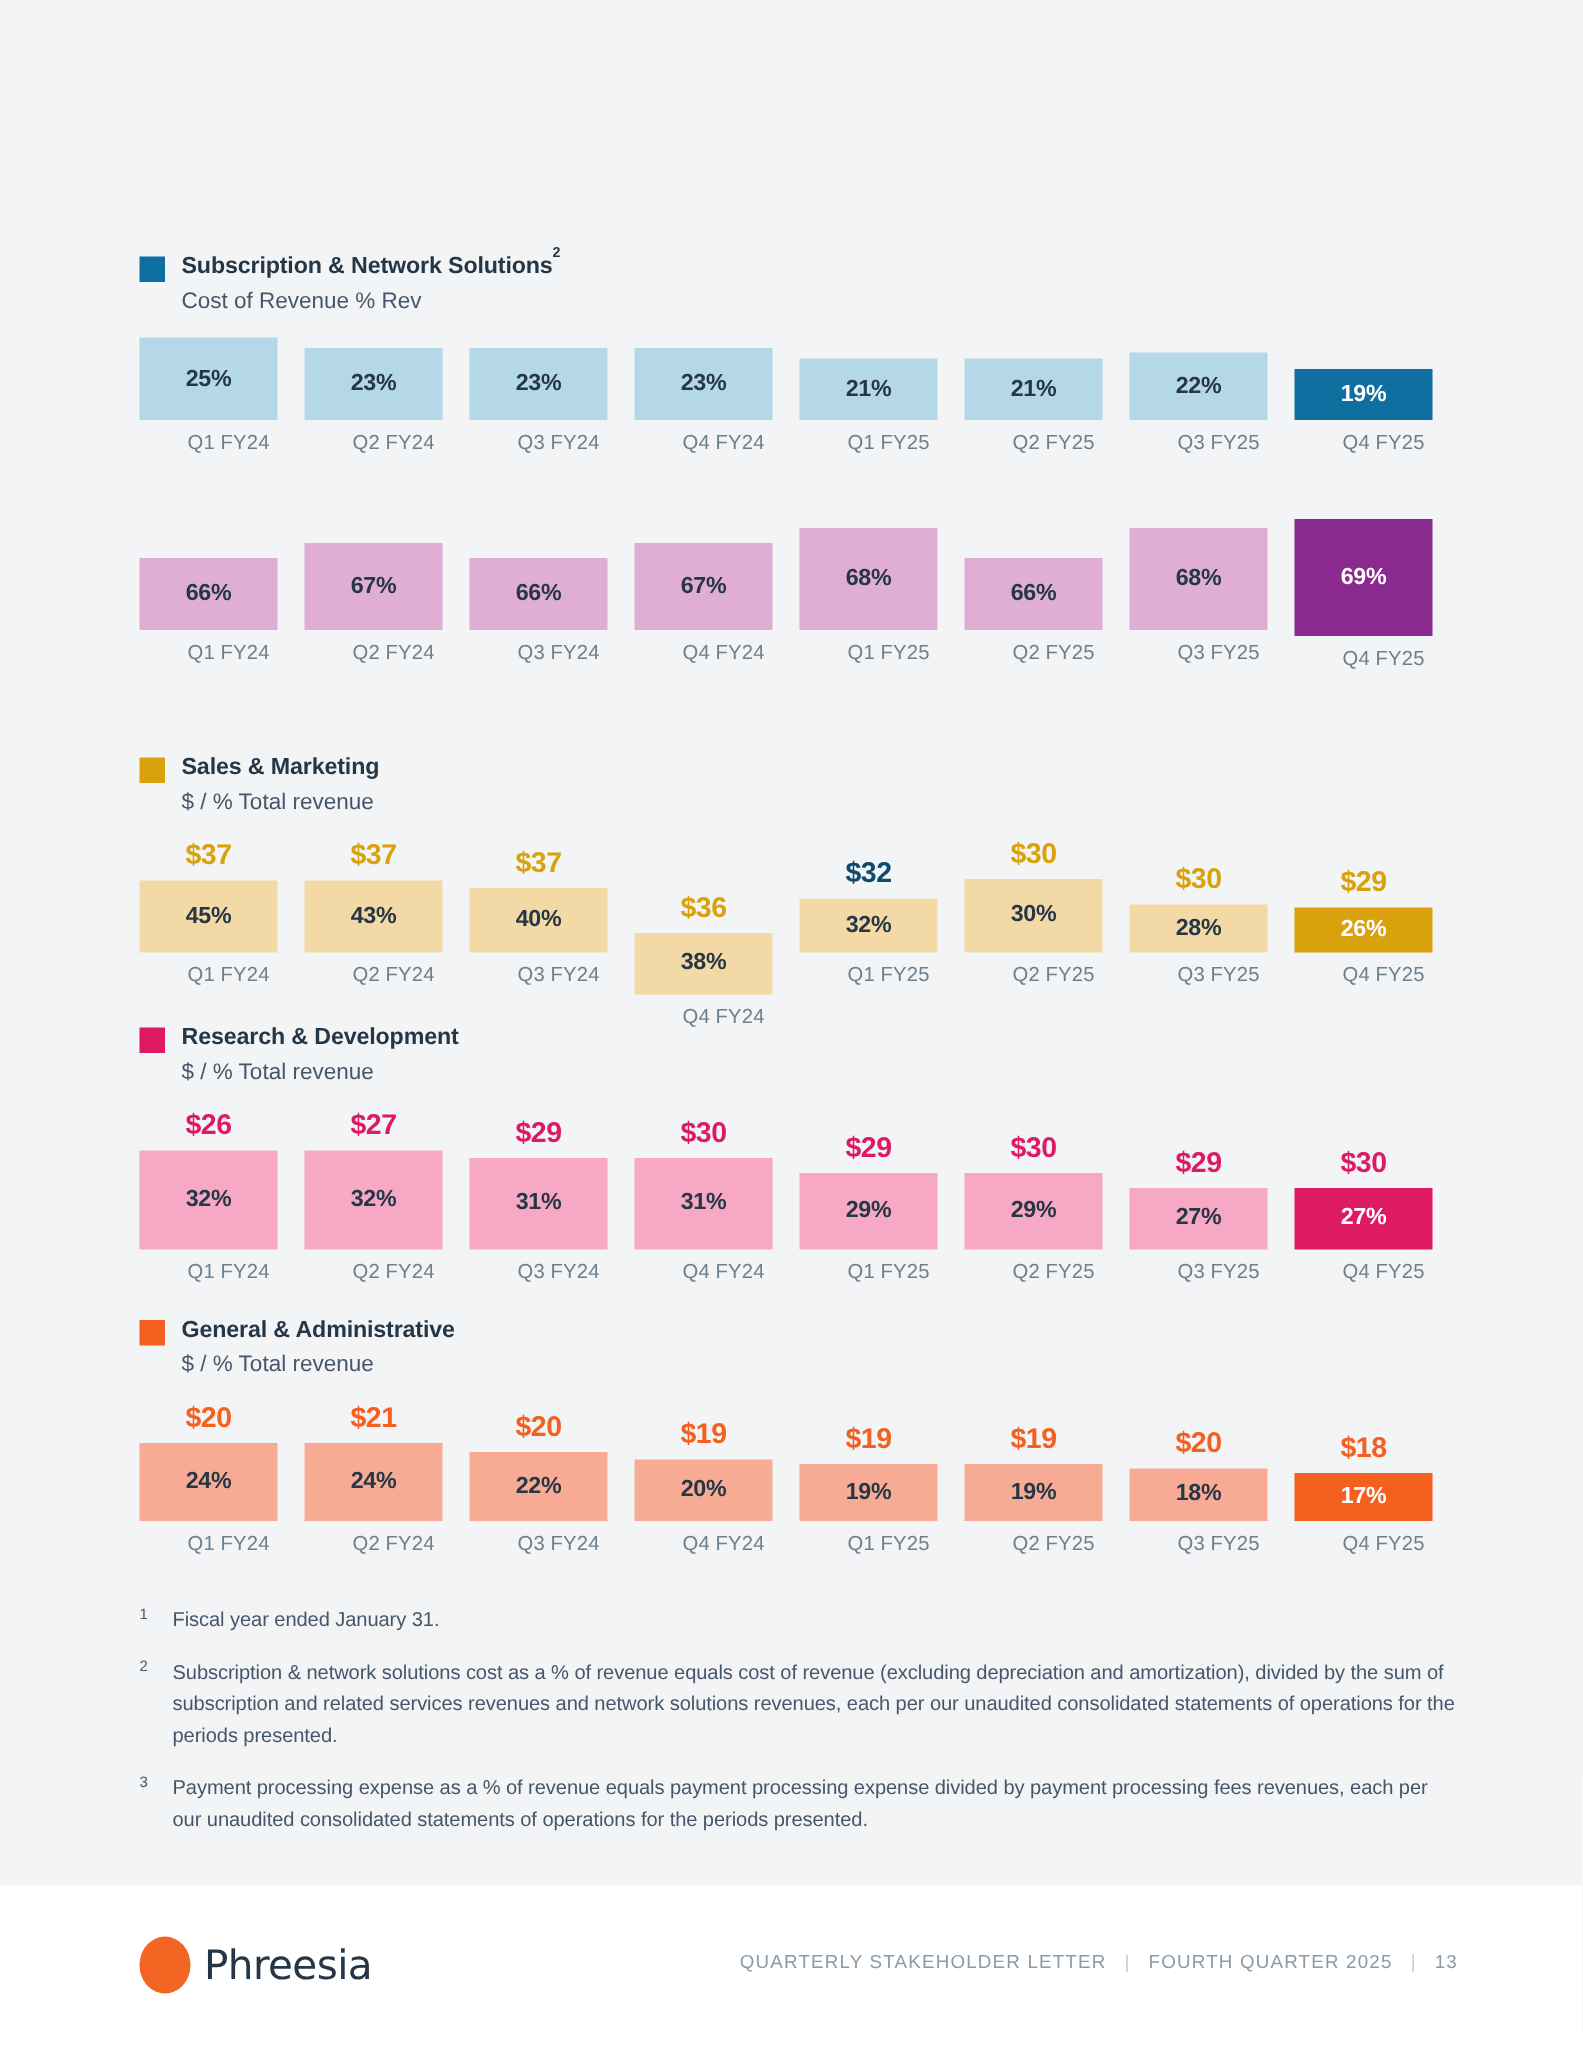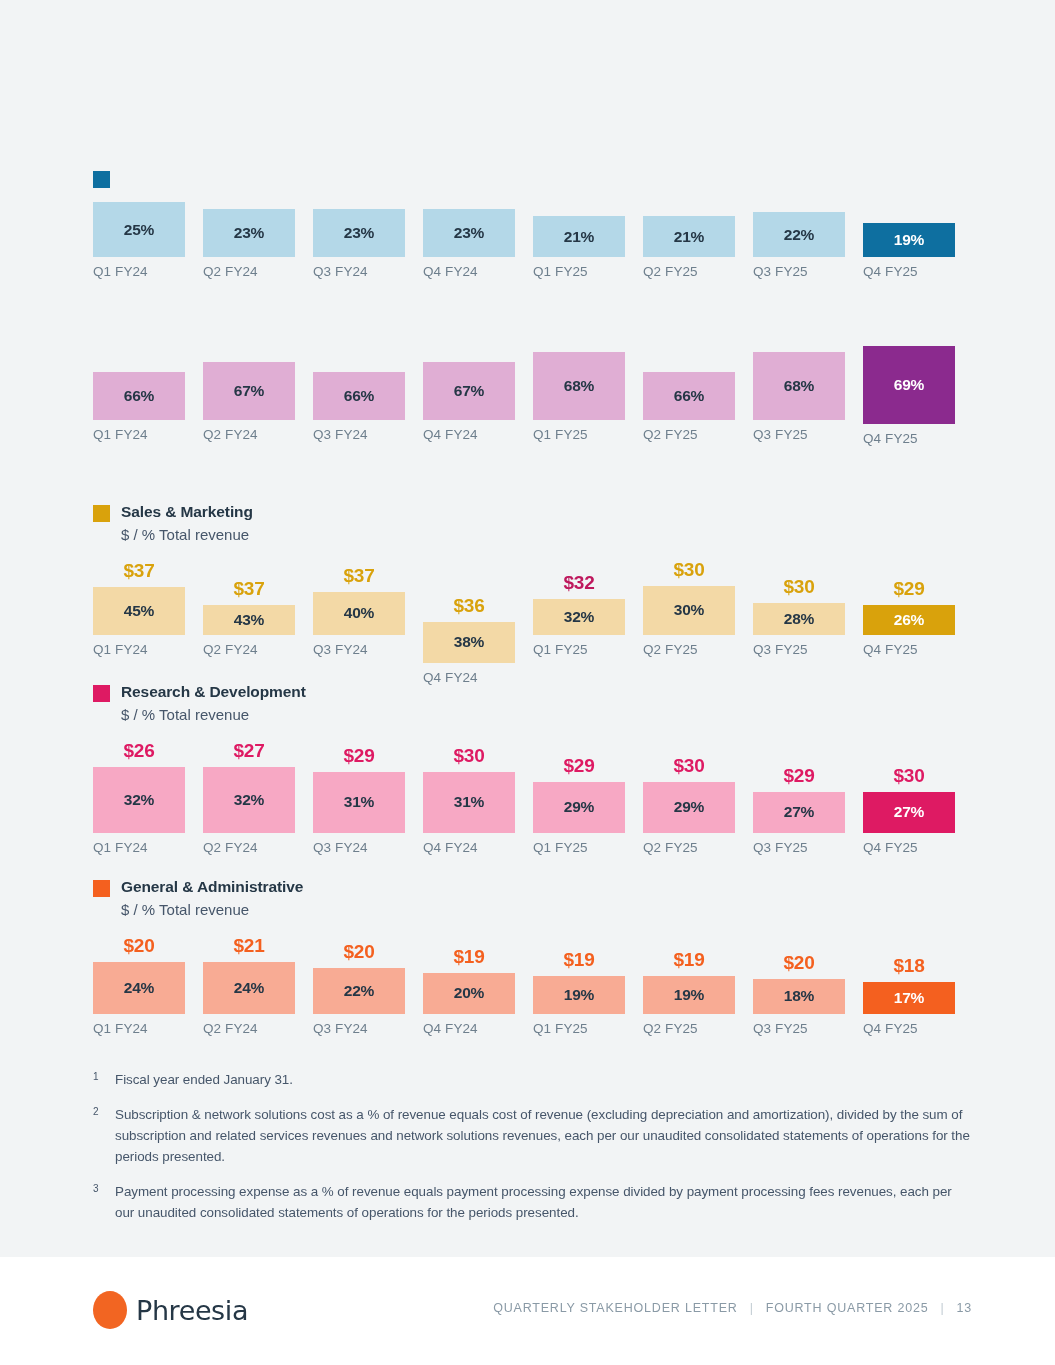--- a/index.html
+++ b/index.html
@@ -63,21 +63,21 @@
     margin-bottom: 5px; letter-spacing: -0.3px;
   }
   .bar {
     display: flex; align-items: center; justify-content: center;
     font-size: 15.5px; font-weight: bold; color: #253746;
     letter-spacing: -0.2px;
   }
   .bar.dark { color: #ffffff; }
   .axlabel {
     font-size: 13.5px; color: #6e7f8d; margin-top: 7px;
-    letter-spacing: 0.1px; text-align: left;
+    letter-spacing: 0.1px; text-align: left; margin-left: 32px;
   }
   .stack { display: flex; flex-direction: column; justify-content: flex-end; }
 
   
   .footnotes { position: absolute; left: 93px; top: 1070px; width: 880px; }
   .fn { display: flex; margin-bottom: 14px; }
   .fn-num {
     flex: 0 0 22px; font-size: 10px; color: #46566a;
     padding-top: 2px; line-height: 1;
   }
@@ -110,20 +110,24 @@
 </head>
 <body>
 
 <div id="page">
 
 
   <div id="sections-host">
       <div class="section" style="top: 168px;">
         <div class="sec-head">
           <div class="swatch" style="background: rgb(14, 111, 160);"></div>
+          <div>
+            <div class="sec-title">Subscription &amp; Network Solutions<sup>2</sup></div>
+            <div class="sec-sub">Cost of Revenue % Rev</div>
+          </div>
         </div>
         <div class="bars">
           <div class="col">
             <div class="stack" style="height: 55px;">
               <div class="bar" style="height: 55px; background: rgb(180, 216, 232);">25%</div>
             </div>
             <div class="axlabel">Q1 FY24</div>
           </div>
           <div class="col">
             <div class="stack" style="height: 55px;">
@@ -233,41 +237,41 @@
           <div class="col">
             <div class="stack" style="height: 76px;">
               <div class="valtop" style="color: rgb(217, 162, 12);">$37</div>
               <div class="bar" style="height: 48px; background: rgb(243, 217, 166);">45%</div>
             </div>
             <div class="axlabel">Q1 FY24</div>
           </div>
           <div class="col">
             <div class="stack" style="height: 76px;">
               <div class="valtop" style="color: rgb(217, 162, 12);">$37</div>
-              <div class="bar" style="height: 30px; background: rgb(243, 217, 166);">43%</div>
+              <div class="bar" style="height: 48px; background: rgb(243, 217, 166);">43%</div>
             </div>
             <div class="axlabel">Q2 FY24</div>
           </div>
           <div class="col">
             <div class="stack" style="height: 76px;">
               <div class="valtop" style="color: rgb(217, 162, 12);">$37</div>
               <div class="bar" style="height: 43px; background: rgb(243, 217, 166);">40%</div>
             </div>
             <div class="axlabel">Q3 FY24</div>
           </div>
           <div class="col">
             <div class="stack" style="height: 76px; margin-top: 28px;">
               <div class="valtop" style="color: rgb(217, 162, 12);">$36</div>
               <div class="bar" style="height: 41px; background: rgb(243, 217, 166);">38%</div>
             </div>
             <div class="axlabel">Q4 FY24</div>
           </div>
           <div class="col">
             <div class="stack" style="height: 76px;">
-              <div class="valtop" style="color: #be185d;">$32</div>
+              <div class="valtop" style="color: #0c4a6e;">$32</div>
               <div class="bar" style="height: 36px; background: rgb(243, 217, 166);">32%</div>
             </div>
             <div class="axlabel">Q1 FY25</div>
           </div>
           <div class="col">
             <div class="stack" style="height: 76px;">
               <div class="valtop" style="color: rgb(217, 162, 12);">$30</div>
               <div class="bar" style="height: 49px; background: rgb(243, 217, 166);">30%</div>
             </div>
             <div class="axlabel">Q2 FY25</div>

